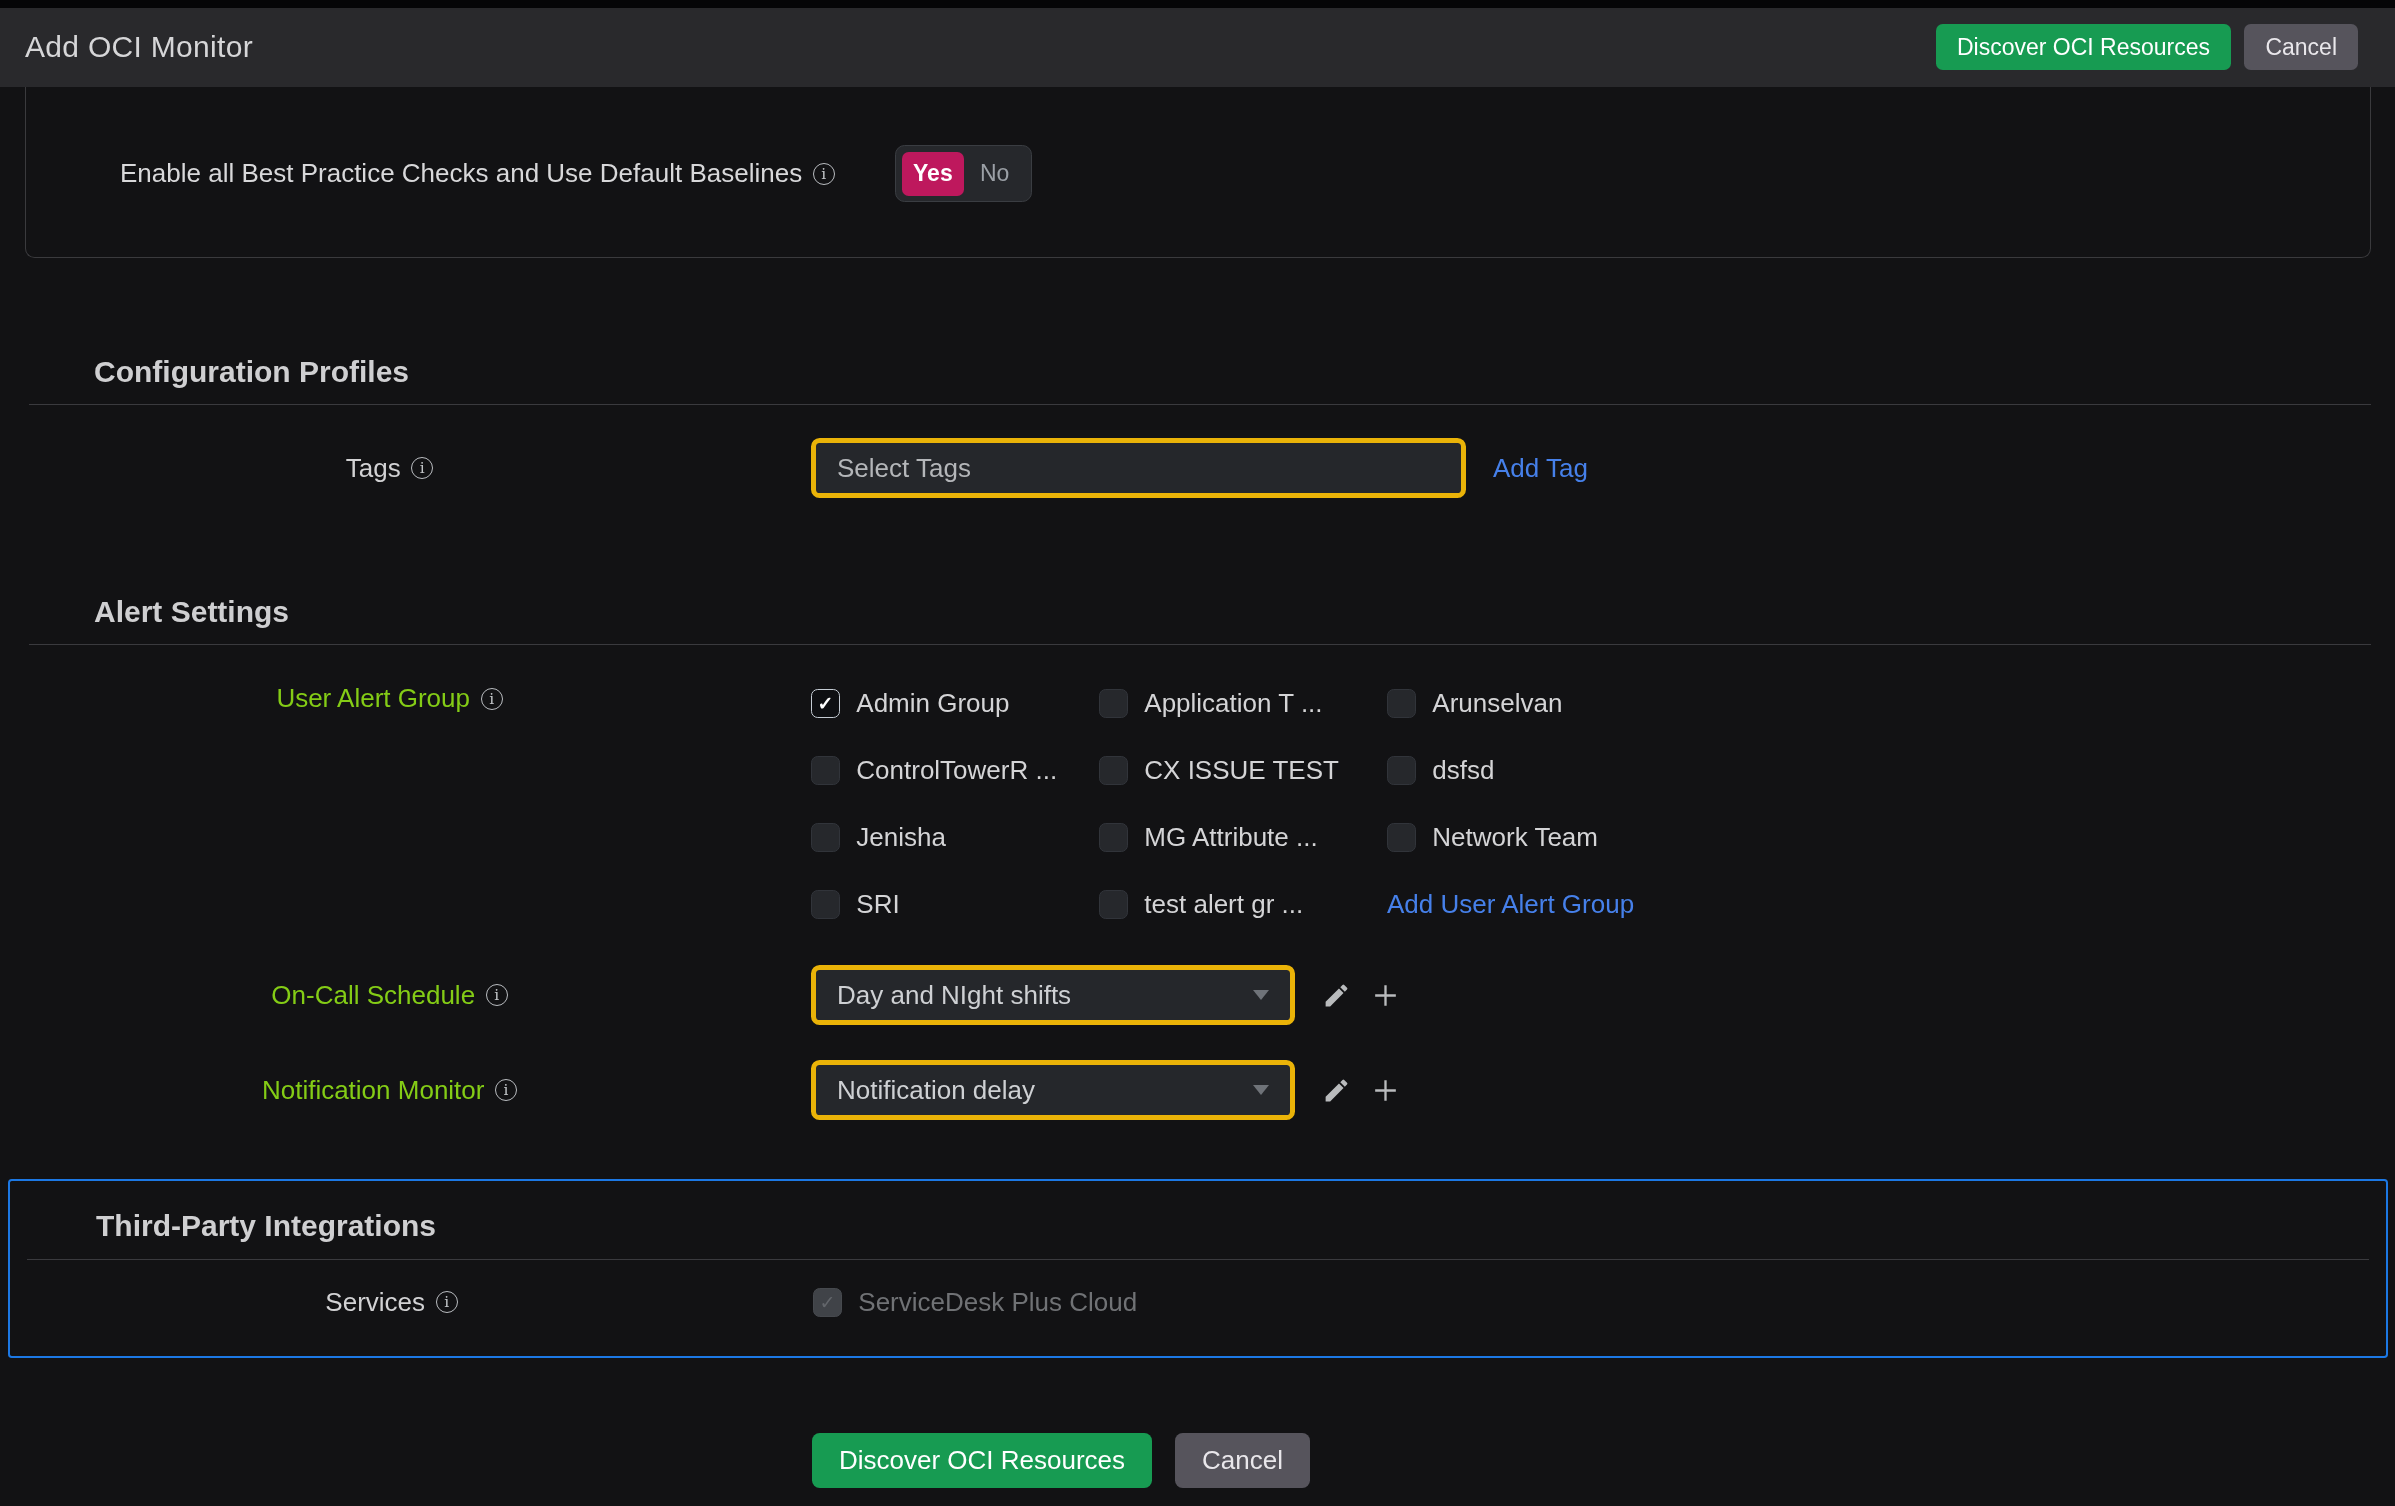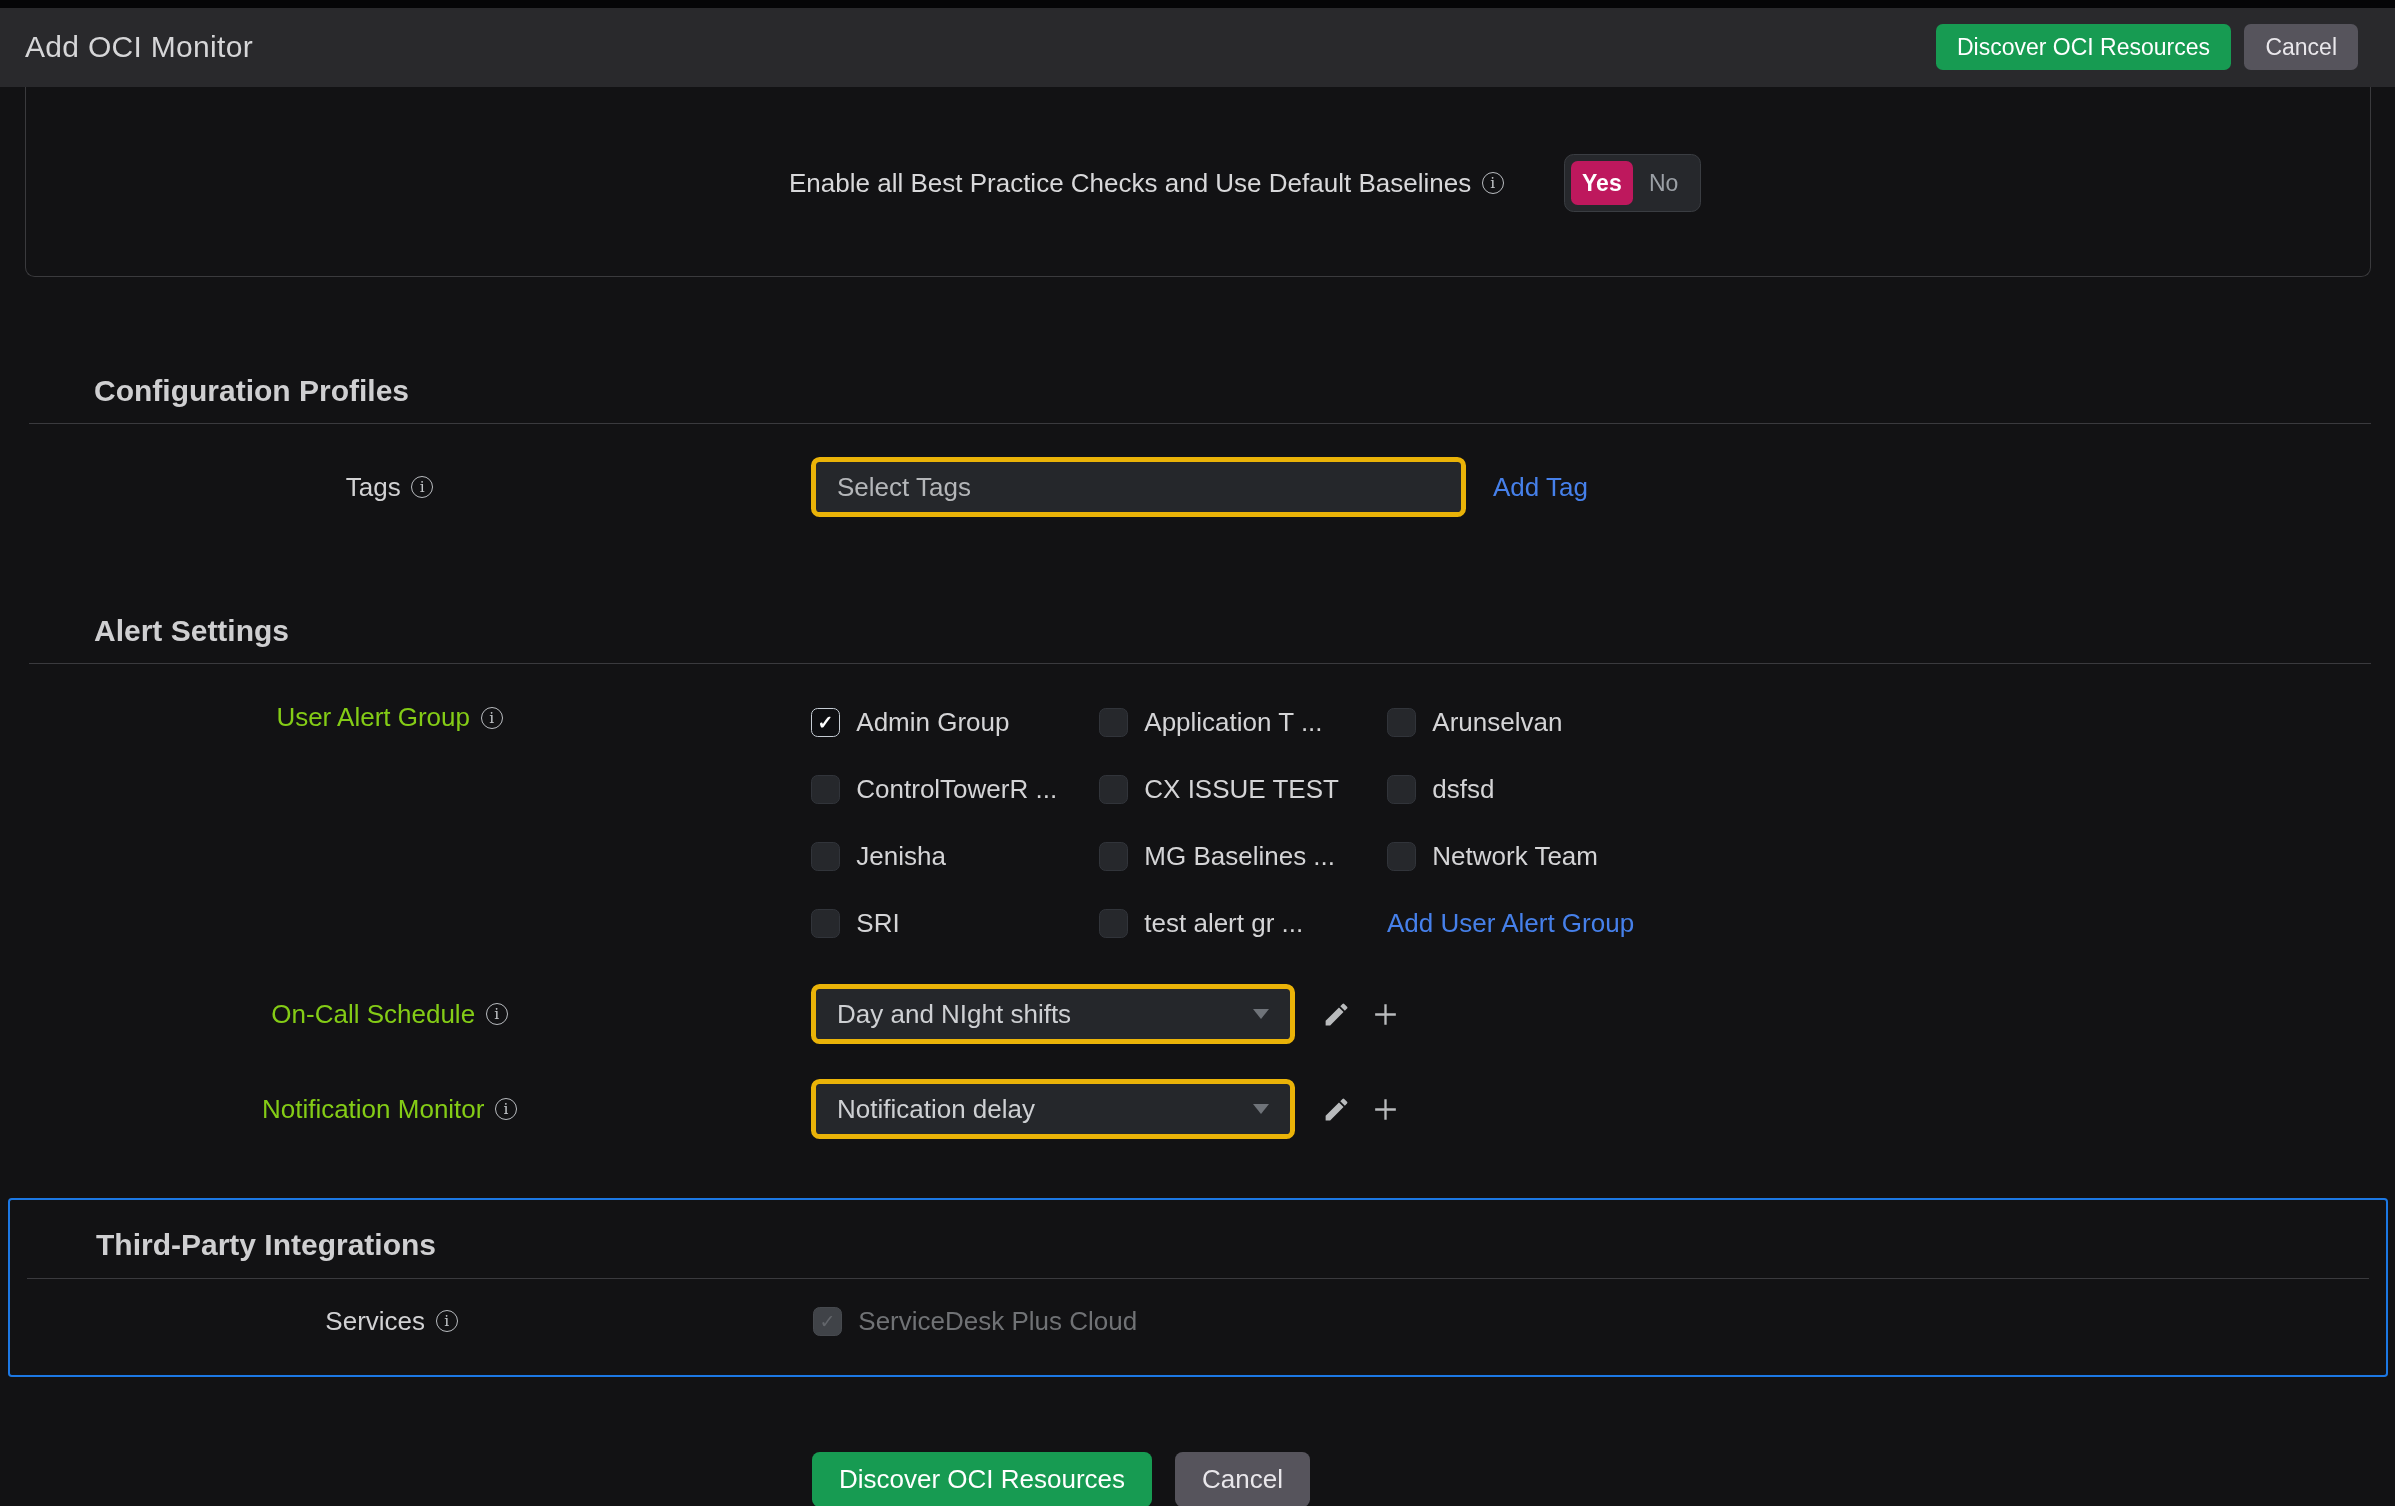--- a/index.html
+++ b/index.html
@@ -22,22 +22,22 @@
     border: none; border-radius: 6.7px; cursor: pointer;
     font-family: inherit; font-size: 23px; padding: 10.6px 21px; line-height: 1.1;
   }
   .btn-green { background: #179b52; color: #ffffff; }
   .btn-gray  { background: #56545c; color: #e9e7eb; }
   
   .content { padding: 0 25px; }
   .top-panel {
     border: 1px solid #3a3a3d; border-top: none;
     border-radius: 0 0 9.6px 9.6px;
-    height: 190px; padding: 29px 0 0 94px;
-    display: flex; align-items: center; justify-content: center;
+    height: 171px; padding: 29px 0 0 94px;
+    display: flex; align-items: center;
   }
   .top-panel .bp-row { display: flex; align-items: center; margin-top: -25px; }
   .bp-label { font-size: 26px; color: #d8d8da; display: inline-flex; align-items: center; }
   .toggle {
     margin-left: 60px; background: #26282c; border: 1px solid #3a3d42;
     border-radius: 9.6px; padding: 5.8px; display: inline-flex;
   }
   .toggle-opt {
     min-width: 61px; height: 44px; padding: 0 11.5px;
     display: flex; align-items: center; justify-content: center;
@@ -186,21 +186,21 @@
           <div class="cb-cell">
             <span class="checkbox"></span>
             <span class="cb-label">dsfsd</span>
           </div>
           <div class="cb-cell">
             <span class="checkbox"></span>
             <span class="cb-label">Jenisha</span>
           </div>
           <div class="cb-cell">
             <span class="checkbox"></span>
-            <span class="cb-label">MG Baselines ...</span>
+            <span class="cb-label">MG Attribute ...</span>
           </div>
           <div class="cb-cell">
             <span class="checkbox"></span>
             <span class="cb-label">Network Team</span>
           </div>
           <div class="cb-cell">
             <span class="checkbox"></span>
             <span class="cb-label">SRI</span>
           </div>
           <div class="cb-cell">

